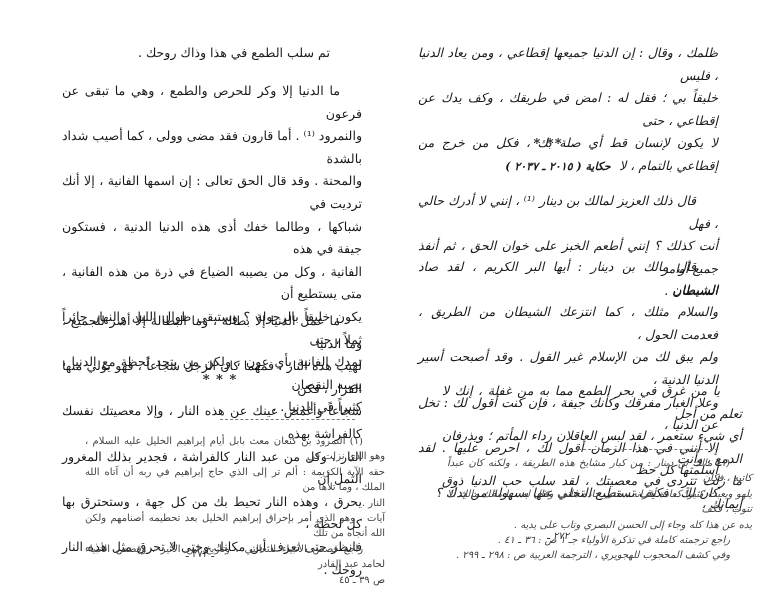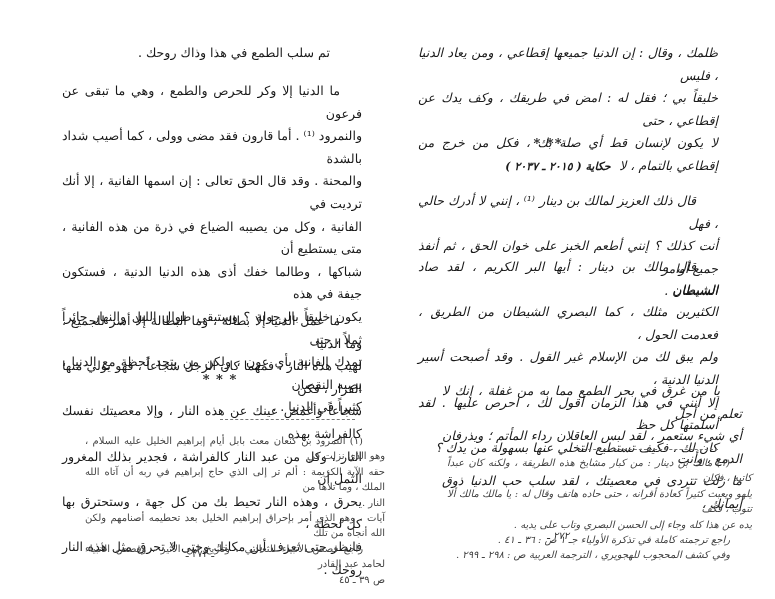--- a/index.html
+++ b/index.html
@@ -26,22 +26,22 @@
 <div class="page left">
 
   <div class="block para" style="left:30px; width:300px; top:42px;">
     <p class="last">تم سلب الطمع في هذا وذاك روحك .</p>
   </div>
 
   <div class="block para" style="left:62px; width:300px; top:80px;">
     <p class="indent">ما الدنيا إلا وكر للحرص والطمع ، وهي ما تبقى عن فرعون</p>
     <p>والنمرود ⁽¹⁾ . أما قارون فقد مضى وولى ، كما أصيب شداد بالشدة</p>
     <p>والمحنة . وقد قال الحق تعالى : إن اسمها الفانية ، إلا أنك ترديت في</p>
+    <p>شباكها ، وطالما خفك أذى هذه الدنيا الدنية ، فستكون جيفة في هذه</p>
     <p>الفانية ، وكل من يصيبه الضياع في ذرة من هذه الفانية ، متى يستطيع أن</p>
-    <p>شباكها ، وطالما خفك أذى هذه الدنيا الدنية ، فستكون جيفة في هذه</p>
     <p>يكون خليقاً بالرجولة ؟ وستبقى طوال الليل والنهار حائراً ثملاً ، حتى</p>
     <p>تمدك الفانية بأي عون ، ولكن من يتحد لحظة مع الدنيا ، يصبه النقصان</p>
     <p>كثيراً في الدنيا . .</p>
   </div>
 
   <div class="block para" style="left:62px; width:300px; top:262px;margin-top:48px;">
     <p class="indent">ما عمل الدنيا إلا بطالة ، وما البطالة إلا أسر للجميع ، وما الدنيا</p>
     <p>لهيب هذه النار ، فمهما كان الرجل شجاعاً ، فهو يولي منها الفرار ، فكن</p>
     <p>شجاعاً وأغمض عينك عن هذه النار ، وإلا معصيتك نفسك كالفراشة بهذه</p>
     <p>النار ، وكل من عبد النار كالفراشة ، فجدير بذلك المغرور الثمل أن</p>
@@ -78,22 +78,23 @@
   <div class="heading" style="left:60px; width:220px; top:160px;">حكاية ( ٢٠١٥ ـ ٢٠٣٧ )</div>
 
   <div class="block para" style="left:30px; width:300px; top:190px;">
     <p class="indent">قال ذلك العزيز لمالك بن دينار ⁽¹⁾ ، إنني لا أدرك حالي ، فهل</p>
     <p>أنت كذلك ؟ إنني أطعم الخبز على خوان الحق ، ثم أنفذ جميع أوامر</p>
     <p>الشيطان .</p>
   </div>
 
   <div class="block para" style="left:30px; width:300px; top:256px;">
     <p class="indent">قال مالك بن دينار : أيها البر الكريم ، لقد صاد الشيطان</p>
-    <p>الكثيرين مثلك ، كما البصري الشيطان من الطريق ، فعدمت الحول ،</p>
+    <p>والسلام مثلك ، كما انتزعك الشيطان من الطريق ، فعدمت الحول ،</p>
     <p>ولم يبق لك من الإسلام غير القول . وقد أصبحت أسير الدنيا الدنية ،</p>
+    <p>وعلا الغبار مفرقك وكأنك جيفة ، فإن كنت أقول لك : تخل عن الدنيا ،</p>
     <p>إلا أنني في هذا الزمان أقول لك ، احرص عليها . لقد أسلمتها كل حظ</p>
     <p>كان لك ، فكيف تستطيع التخلي عنها بسهولة من يدك ؟</p>
   </div>
 
   <div class="block para" style="left:30px; width:300px; top:380px;margin-left:24px;">
     <p class="indent">يا من غرق في بحر الطمع مما به من غفلة ، إنك لا تعلم من أجل</p>
     <p>أي شيء ستعمر ، لقد لبس العاقلان رداء المأتم ؛ ويذرفان الدمع ، وأنت</p>
     <p>ما زلت تتردى في معصيتك ، لقد سلب حب الدنيا ذوق إيمانك ،</p>
   </div>
 

